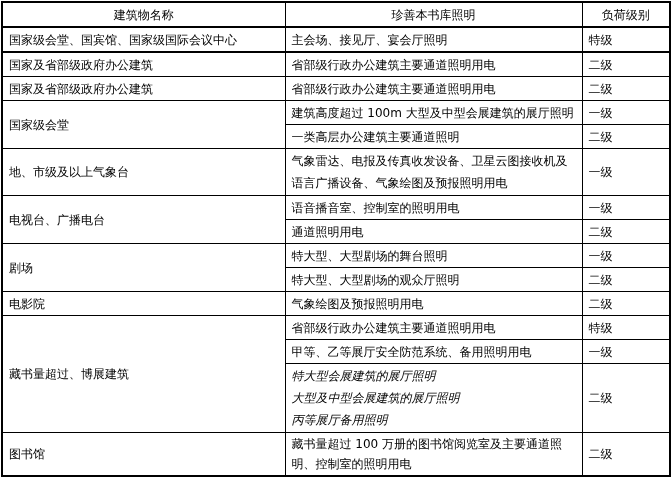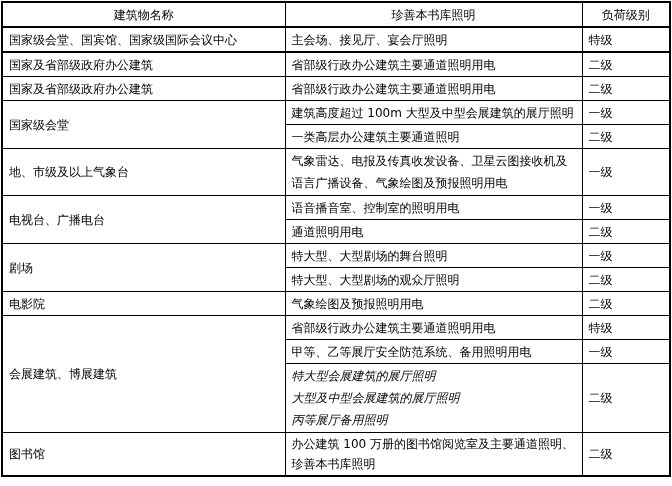--- a/index.html
+++ b/index.html
@@ -120,37 +120,37 @@
         <td class="cell-level">二级</td>
       </tr>
 
       <tr>
         <td class="cell-building">电影院</td>
         <td class="cell-load">气象绘图及预报照明用电</td>
         <td class="cell-level">二级</td>
       </tr>
 
       <tr>
-        <td class="cell-building" rowspan="3">会展建筑、博展建筑</td>
+        <td class="cell-building" rowspan="3">藏书量超过、博展建筑</td>
         <td class="cell-load red-bold">省部级行政办公建筑主要通道照明用电</td>
         <td class="cell-level red-bold">特级</td>
       </tr>
       <tr>
         <td class="cell-load">甲等、乙等展厅安全防范系统、备用照明用电</td>
         <td class="cell-level">一级</td>
       </tr>
       <tr>
         <td class="cell-load cell-load-multi">
           <div>特大型会展建筑的展厅照明</div>
           <div>大型及中型会展建筑的展厅照明</div>
           <div>丙等展厅备用照明</div>
         </td>
         <td class="cell-level">二级</td>
       </tr>
 
       <tr>
         <td class="cell-building">图书馆</td>
-        <td class="cell-load two-line">办公建筑 100 万册的图书馆阅览室及主要通道照明、珍善本书库照明</td>
+        <td class="cell-load two-line">藏书量超过 100 万册的图书馆阅览室及主要通道照明、控制室的照明用电</td>
         <td class="cell-level">二级</td>
       </tr>
     </tbody>
   </table>
 </div>
 
 </body></html>

